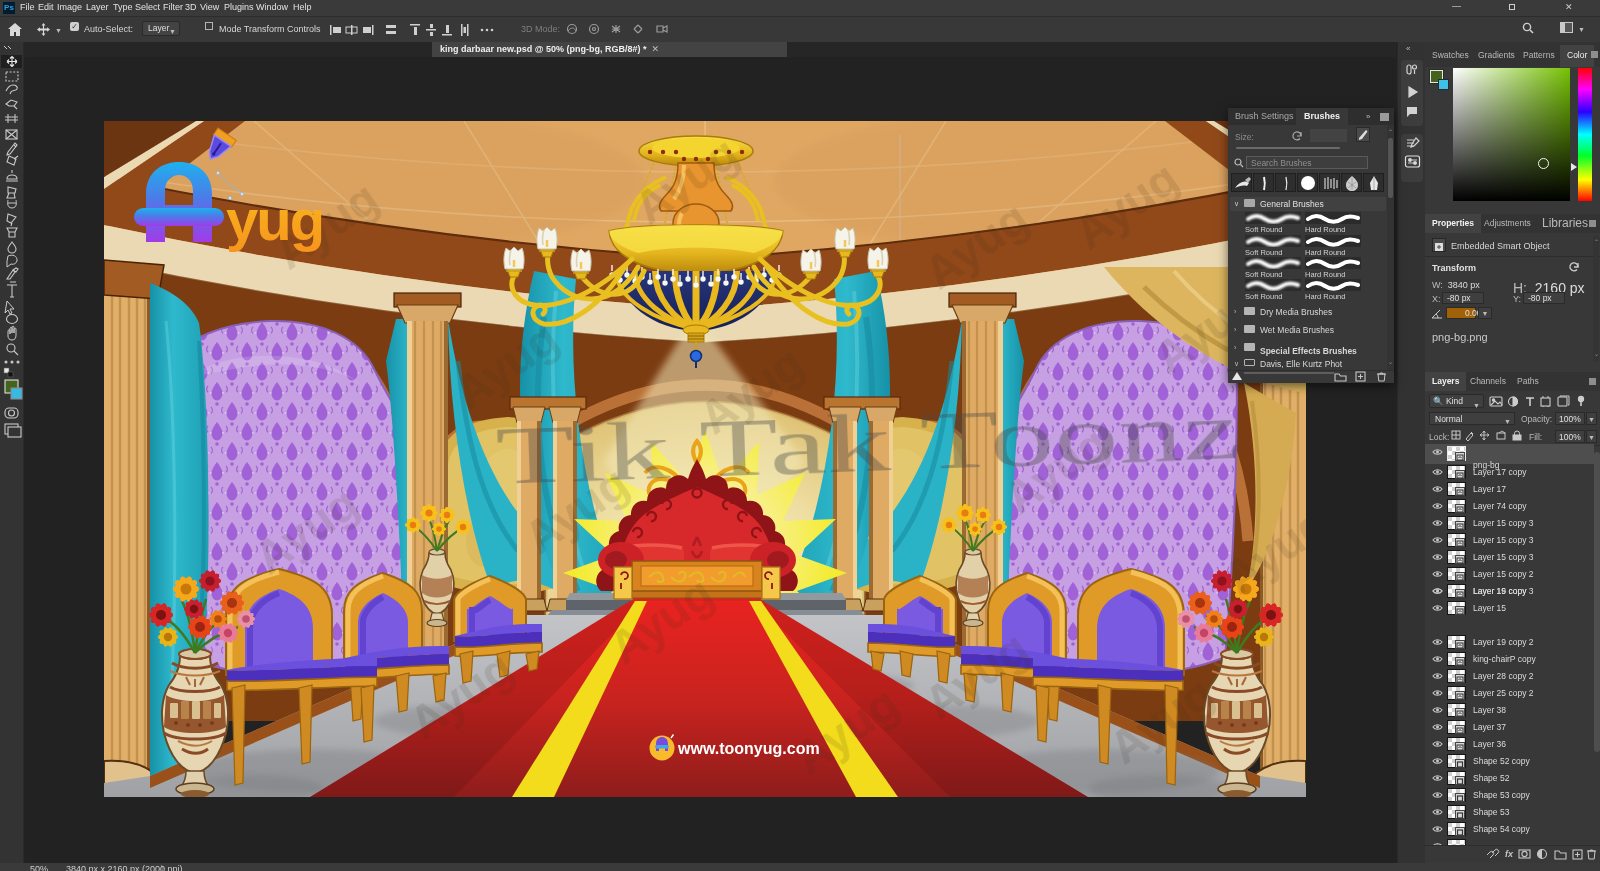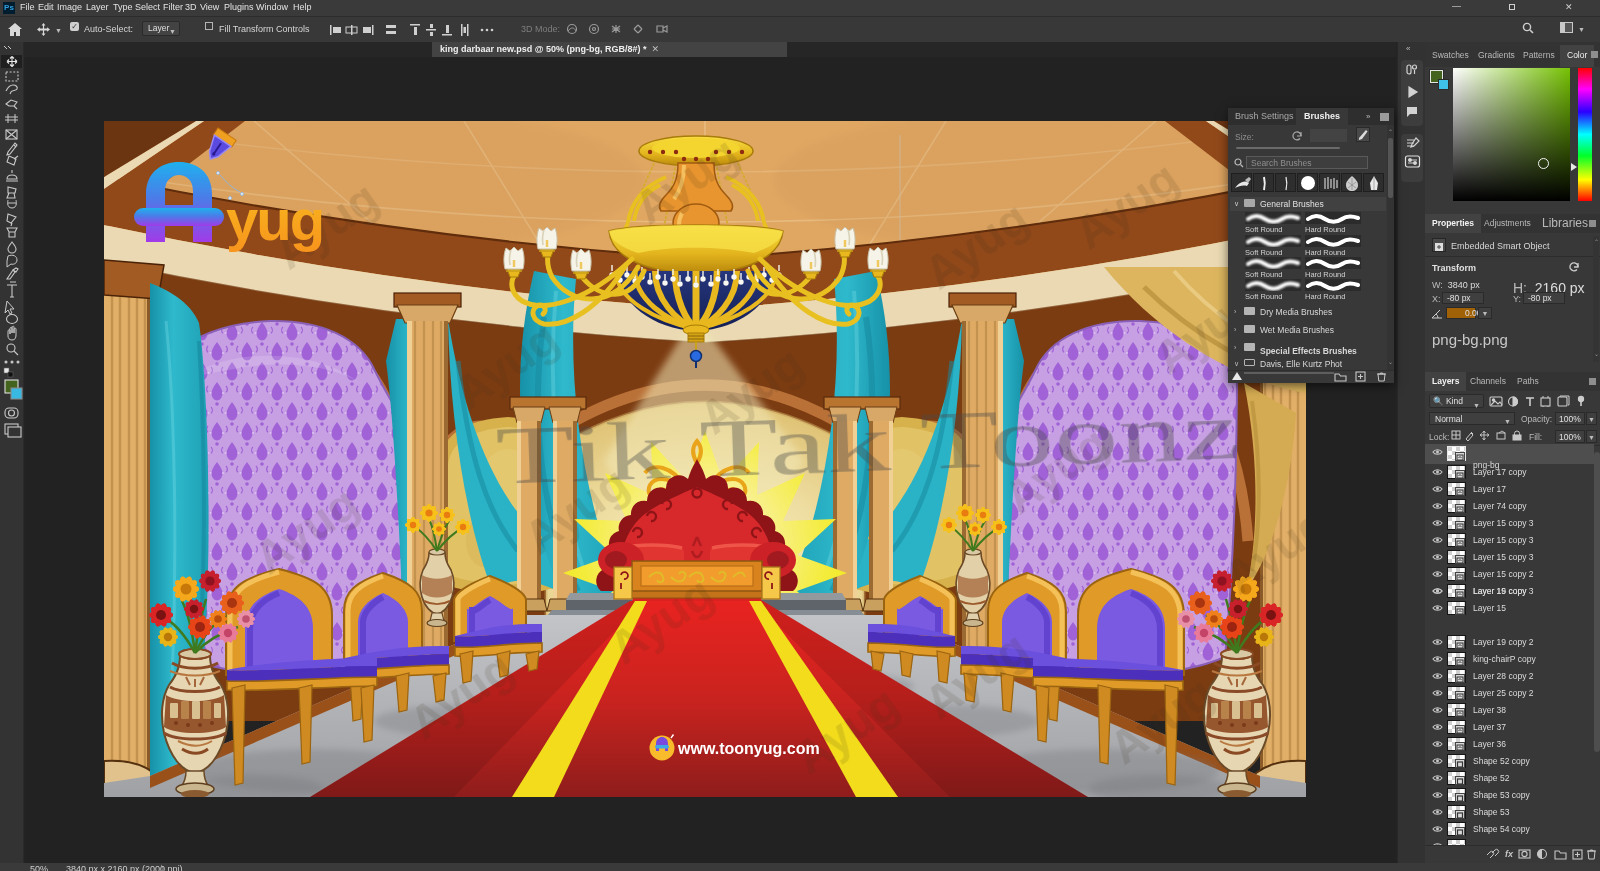--- a/index.html
+++ b/index.html
@@ -57,21 +57,21 @@
       <path d="M7 0L0 6h2v7h4V9h2v4h4V6h2z" fill="#d8d8d8"></path>
     </svg>
   <svg class="abs" style="left:37px;top:6px" width="13" height="13" viewBox="0 0 13 13">
       <path d="M6.5 0l2 2.6h-1.4v3h3V4.2L13 6.5l-2.9 2.3V7.4h-3v3H8.5l-2 2.6-2-2.6h1.4v-3h-3v1.4L0 6.5l2.9-2.3v1.4h3v-3H4.5z" fill="#d8d8d8"></path>
     </svg>
   <div class="abs chev" style="left:55px;top:10px;">▼</div>
   <div class="abs" style="left:70px;top:5px;width:9px;height:9px;background:#d0d0d0;border-radius:2px;color:#333;font-size:8px;line-height:9px;text-align:center;">✓</div>
   <div class="abs" style="left:84px;top:7px;">Auto-Select:</div>
   <div class="abs inp" style="left:142px;top:4px;width:38px;height:15px;line-height:13px;padding-left:5px;border-radius:2px;">Layer <span class="chev" style="position:absolute;right:3px;top:3px;">▼</span></div>
   <div class="abs" style="left:205px;top:5px;width:8px;height:8px;border:1px solid #b5b5b5;"></div>
-  <div class="abs" style="left:219px;top:7px;">Fill Transform Controls</div>
+  <div class="abs" style="left:219px;top:7px;">Mode Transform Controls</div>
   <svg class="abs" style="left:330px;top:7px" width="180" height="12" viewBox="0 0 180 12">
     <g fill="#cfcfcf">
       <rect x="0" y="1" width="1.5" height="10"></rect>
         <rect x="3" y="3" width="8" height="6"></rect>
       <rect x="21" y="1" width="1.5" height="10"></rect>
         <rect x="16" y="3" width="11" height="6" fill="none" stroke="#cfcfcf"></rect>
       <rect x="42" y="1" width="1.5" height="10"></rect>
         <rect x="33" y="3" width="8" height="6"></rect>
       <rect x="56" y="1" width="10" height="3"></rect>
         <rect x="56" y="7" width="10" height="3"></rect>
@@ -1218,21 +1218,21 @@
   <div class="abs" style="left:88px;top:238px;font-size:14px;color:#bbb;">H:&nbsp; <span style="color:#ddd">2160 px</span></div>
   <div class="abs" style="left:7px;top:252px;font-size:9px;color:#bbb;">X:</div>
   <div class="abs inp" style="left:17px;top:250px;width:42px;height:12px;line-height:11px;padding-left:4px;background:#3f3f3f;">-80 px</div>
   <div class="abs" style="left:88px;top:252px;font-size:9px;color:#bbb;">Y:</div>
   <div class="abs inp" style="left:98px;top:250px;width:42px;height:12px;line-height:11px;padding-left:4px;background:#3f3f3f;">-80 px</div>
   <svg class="abs" style="left:6px;top:267px" width="12" height="10" viewBox="0 0 12 10">
       <path d="M1 9L9 1M1 9h10M7 9a5 5 0 00-2-4" fill="none" stroke="#ccc"></path>
     </svg>
   <div class="abs inp" style="left:21px;top:265px;width:30px;height:12px;line-height:11px;padding-left:18px;background:#a16207;">0.00°</div>
   <div class="abs inp" style="left:53px;top:265px;width:14px;height:12px;background:#3f3f3f;text-align:center;line-height:11px;"><span class="chev">▼</span></div>
-  <div class="abs" style="left:7px;top:289px;font-size:15px;color:#c8c8c8;">png-bg.png</div>
+  <div class="abs" style="left:7px;top:289px;font-size:11px;color:#c8c8c8;">png-bg.png</div>
   <div class="abs" style="left:168px;top:194px;width:6px;height:126px;background:#343434;"></div>
   <div class="abs" style="left:169px;top:196px;color:#999;font-size:6px;">⌃</div>
   <div class="abs" style="left:169px;top:308px;color:#999;font-size:6px;">⌄</div>
 
   <div class="ptabs" style="position:absolute;left:0;top:330px;width:175px;height:19px;background:#333;">
     <div class="ptab on" style="left:0;height:19px;line-height:19px;font-weight:bold;font-size:8.5px;padding:0 7px;">Layers</div>
     <div class="ptab" style="left:38px;height:19px;line-height:19px;font-size:8.5px;padding:0 7px;">Channels</div>
     <div class="ptab" style="left:85px;height:19px;line-height:19px;font-size:8.5px;padding:0 7px;">Paths</div>
     <div class="abs" style="left:164px;top:6px;width:7px;height:7px;background:#8e8e8e;"></div>
   </div>

